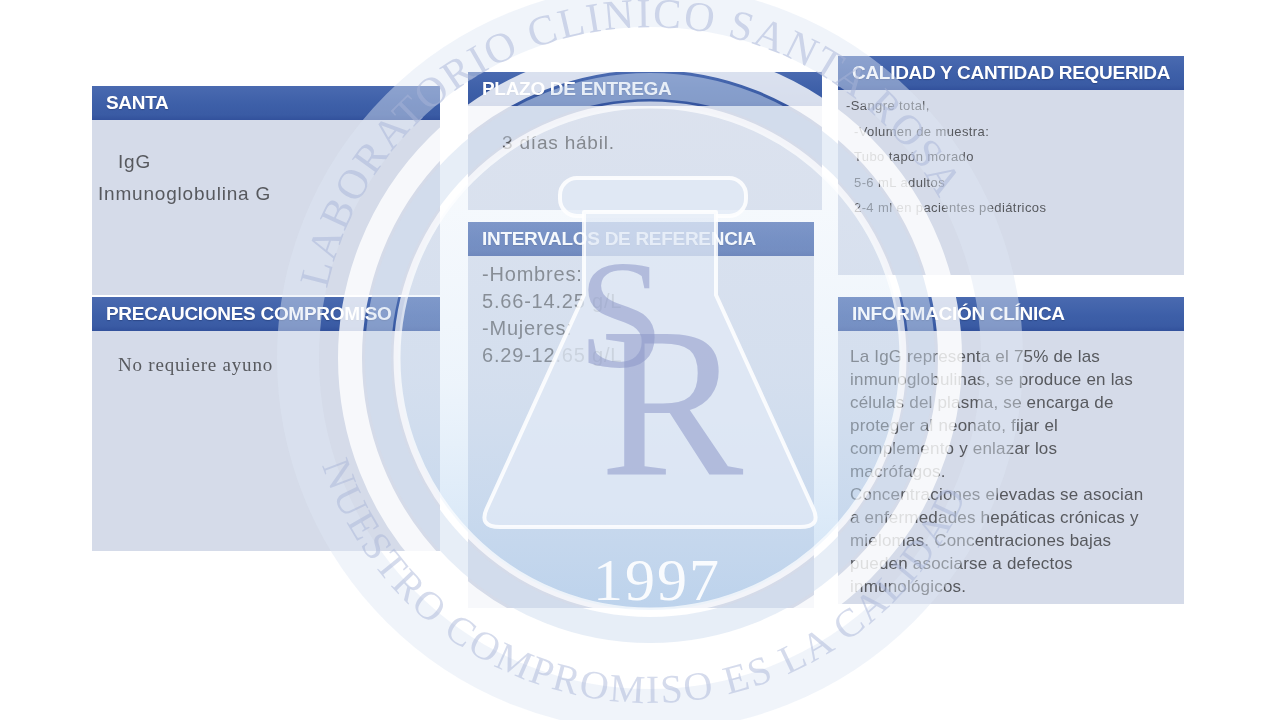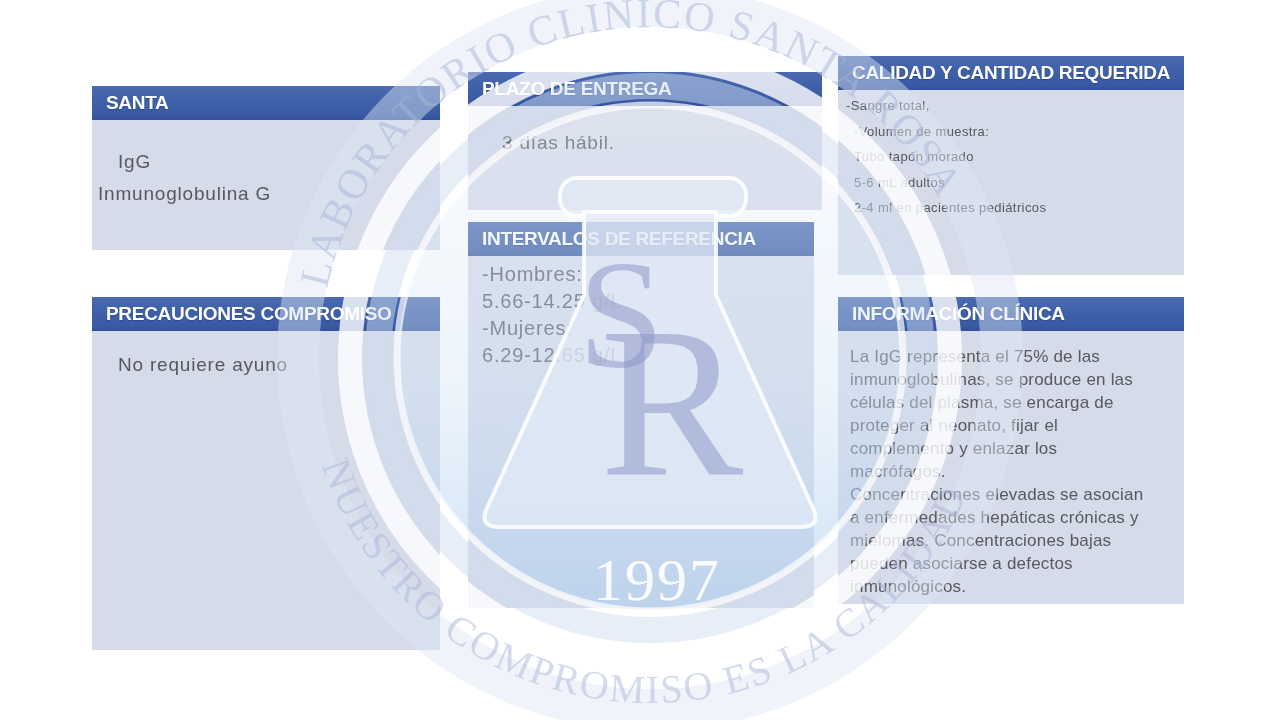--- a/index.html
+++ b/index.html
@@ -23,26 +23,26 @@
     text-shadow:0 1px 1px rgba(20,35,80,0.35);
   }
   .panel-body{
     background:#d5dbe9;color:#57595e;box-sizing:border-box;
     font-size:19px;letter-spacing:0.8px;line-height:30px;
   }
   .line{white-space:nowrap;}
 
   
   .p-prueba{left:92px;top:86px;width:348px;}
-  .p-prueba .panel-body{height:130px;padding:26px 8px 0 6px;line-height:32px;}
+  .p-prueba .panel-body{height:175px;padding:26px 8px 0 6px;line-height:32px;}
   .p-prueba .indent-lg{padding-left:20px;}
 
   
   .p-precauciones{left:92px;top:297px;width:348px;}
-  .p-precauciones .panel-body{height:319px;padding:20px 8px 8px 26px;line-height:27px;}
+  .p-precauciones .panel-body{height:220px;padding:20px 8px 8px 26px;line-height:27px;font-family:Liberation Serif, serif;}
 
   
   .p-plazo{left:468px;top:72px;width:354px;}
   .p-plazo .panel-body{height:104px;padding:22px 8px 0 34px;}
 
   
   .p-intervalos{left:468px;top:222px;width:346px;}
   .p-intervalos .panel-body{height:352px;padding:5px 8px 0 14px;font-size:20px;line-height:27px;}
 
   

